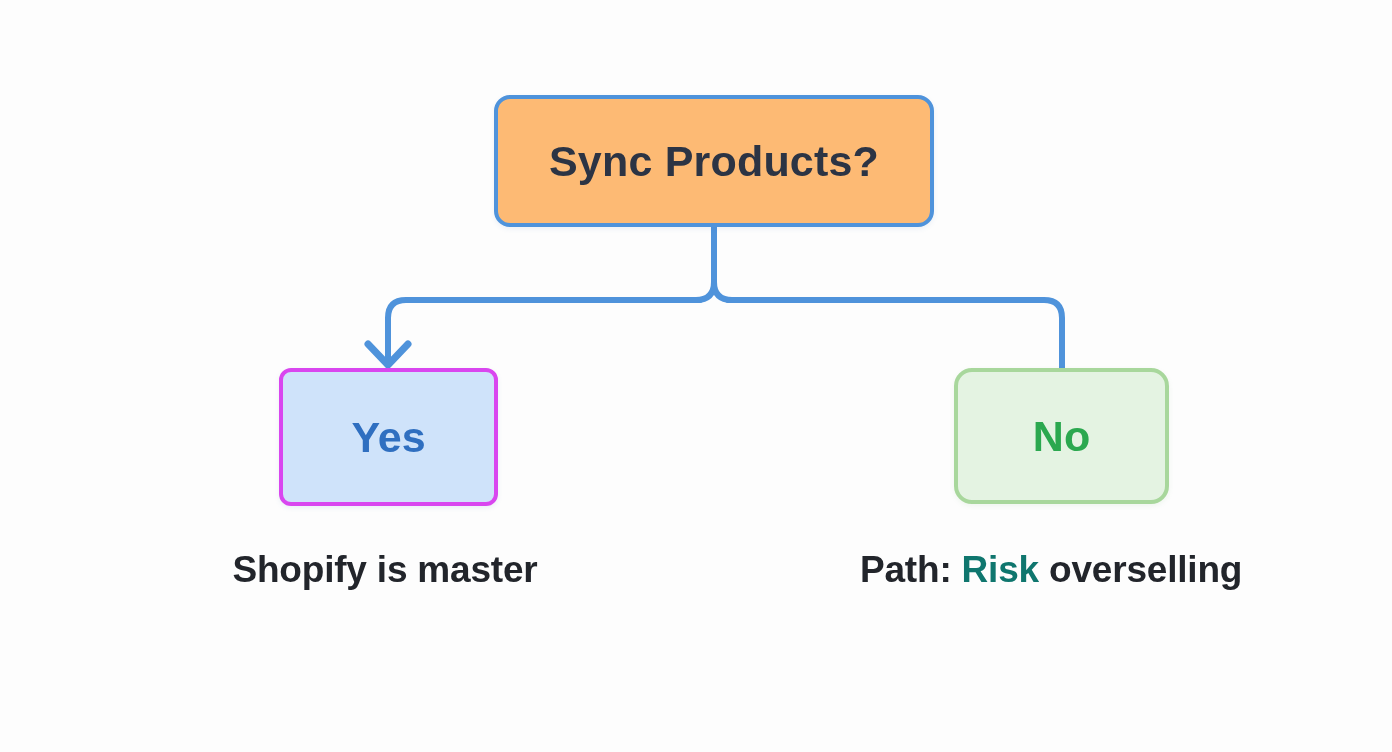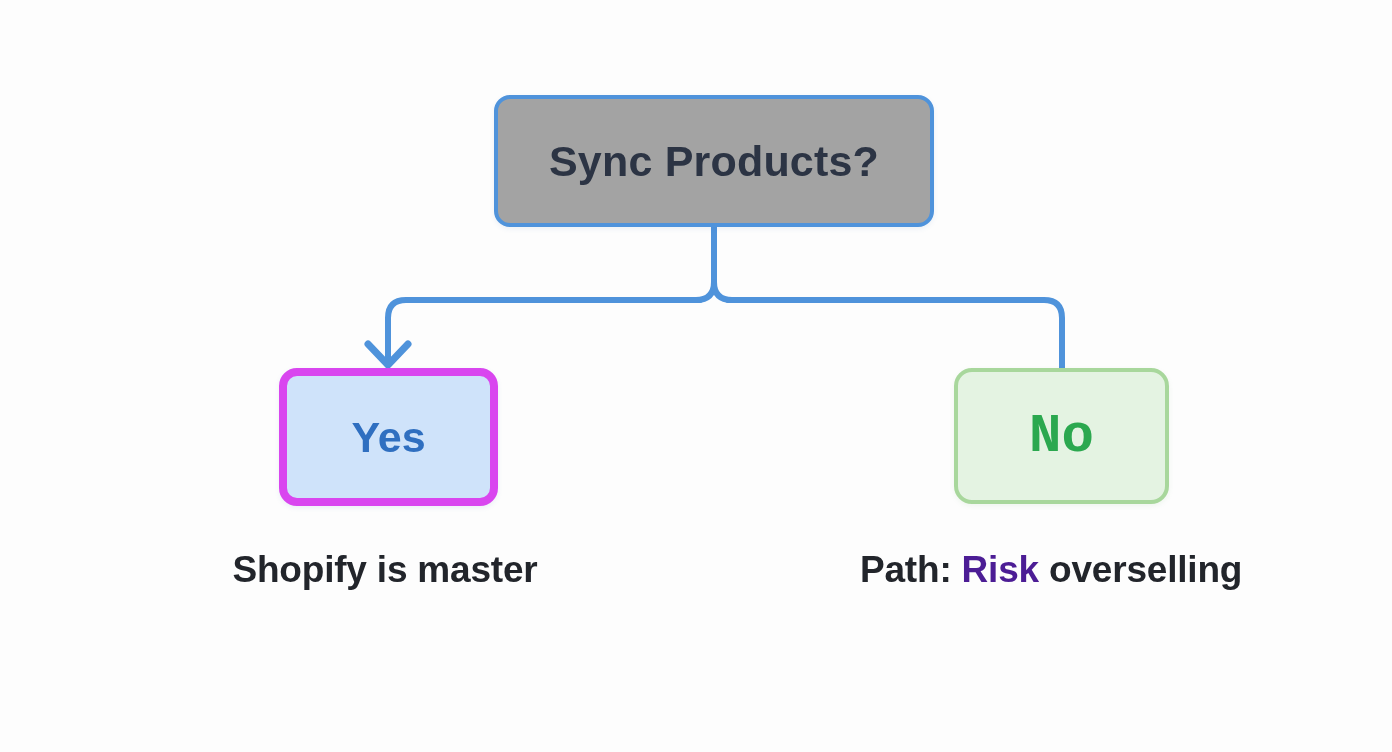--- a/index.html
+++ b/index.html
@@ -39,63 +39,62 @@
     align-items: center;
     justify-content: center;
     text-align: center;
   }
 
   .node-root {
     left: 494px;
     top: 95px;
     width: 440px;
     height: 132px;
-    background: #a3a3a3;
+    background: #fdba74;
     border: 4px solid #4f93db;
     border-radius: 16px;
     box-shadow: 0 2px 5px rgba(80,130,190,0.10);
   }
   .node-root .node-label {
     font-size: 43px;
     font-weight: bold;
     color: #2c3444;
     letter-spacing: 0.2px;
   }
 
   .node-yes {
     left: 279px;
     top: 368px;
     width: 219px;
     height: 138px;
     background: #cfe3fa;
-    border: 8px solid #d946ef;
-    border-radius: 18px;
+    border: 4px solid #d946ef;
+    border-radius: 12px;
     box-shadow: 0 2px 5px rgba(80,130,190,0.10);
   }
   .node-yes .node-label {
     font-size: 43px;
     font-weight: bold;
     color: #2f6fc0;
   }
 
   .node-no {
     left: 954px;
     top: 368px;
     width: 215px;
     height: 136px;
     background: #e4f3e2;
     border: 4px solid #a8d79c;
     border-radius: 18px;
     box-shadow: 0 2px 5px rgba(120,180,120,0.10);
   }
   .node-no .node-label {
-    font-size: 54px;
+    font-size: 43px;
     font-weight: bold;
     color: #2ba84f;
-    font-family: Liberation Mono, monospace;
   }
 
   .caption {
     position: absolute;
     text-align: center;
     font-size: 37px;
     font-weight: bold;
     color: #22252b;
     white-space: nowrap;
     letter-spacing: -0.2px;
@@ -109,21 +108,21 @@
     left: 860px;
     top: 549px;
     width: 400px;
     text-align: left;
   }
   .caption-right .seg {
     display: inline;
     margin-top: 17px;
   }
   .seg-risk {
-    color: #4c1d95;
+    color: #0f766e;
     text-align: center;
   }
 </style>
 </head>
 <body>
 
 <div id="diagram-canvas">
 
   <svg class="connector-layer" viewBox="0 0 1392 752" width="1392" height="752" xmlns="http://www.w3.org/2000/svg">
 

